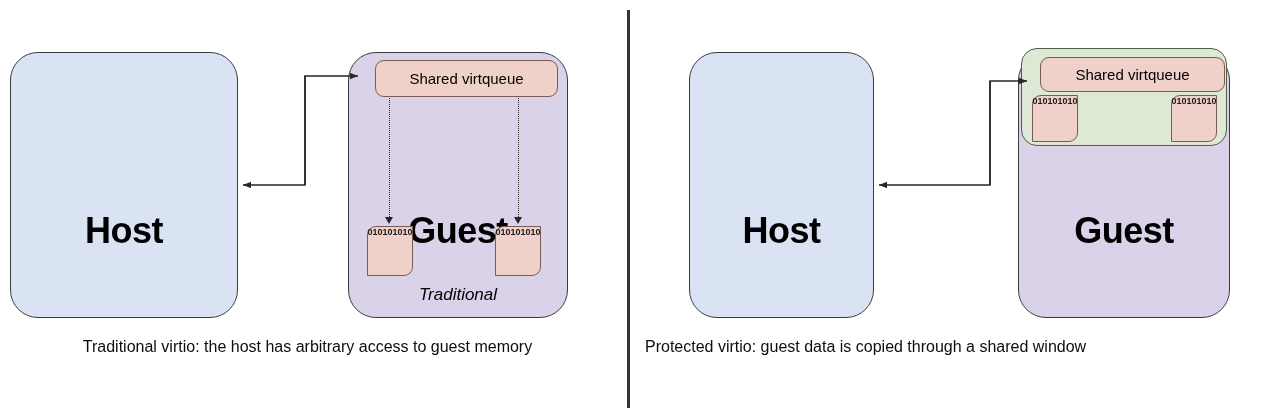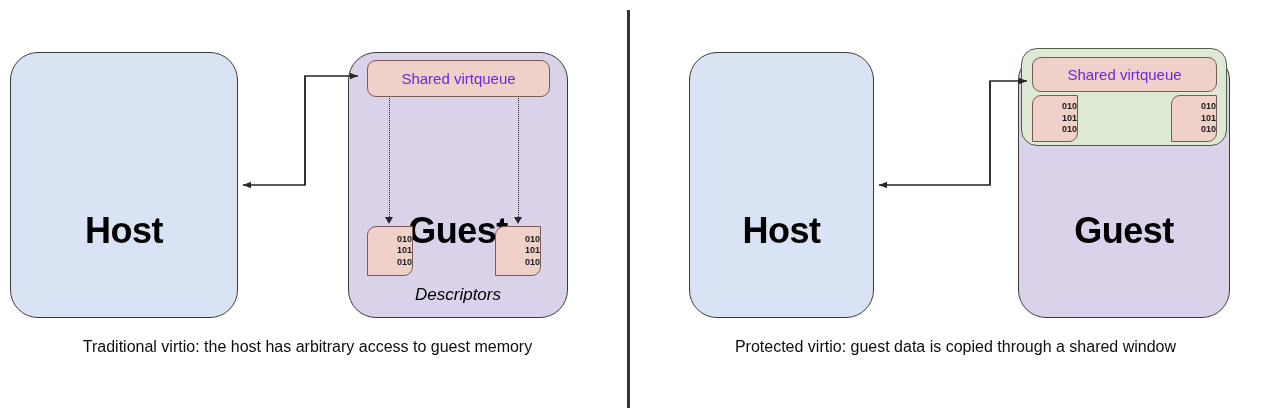--- a/index.html
+++ b/index.html
@@ -80,38 +80,39 @@
   .virtqueue {
     position: absolute;
     box-sizing: border-box;
     background: #f0d1c9;
     border: 1.6px solid #7a5a55;
     border-radius: 9px;
     display: flex;
     align-items: center;
     justify-content: center;
     font-size: 15px;
-    color: #6d28d9;
+    color: #000000;
     white-space: nowrap;
+    margin-left: 8px;
   }
   .l-vq { left: 367px; top: 60px; width: 183px; height: 37px; }
 
   
   .descriptor {
     position: absolute;
     box-sizing: border-box;
     background: #f0d1c9;
     border: 1.6px solid #7a5a55;
     border-top-left-radius: 9px;
     border-bottom-right-radius: 9px;
     border-top-right-radius: 0;
     border-bottom-left-radius: 0;
     display: flex;
-    flex-direction: column;
-    align-items: flex-end;
+    flex-direction: row;
+    align-items: flex-start;
     justify-content: center;
     line-height: 1.28;
     font-size: 9px;
     font-weight: bold;
     color: #1a1a1a;
   }
   .l-d1 { left: 367px; top: 226px; width: 46px; height: 50px; }
   .l-d2 { left: 495px; top: 226px; width: 46px; height: 50px; }
 
   .desc-caption {
@@ -169,21 +170,21 @@
   .caption {
     position: absolute;
     top: 338px;
     left: 0;
     width: 633px;
     text-align: center;
     font-size: 16px;
     color: #0d0d0d;
   }
   .caption-left  { text-align: center; padding-right: 18px; box-sizing: border-box; }
-  .caption-right { text-align: center; padding-left: 12px; box-sizing: border-box; }
+  .caption-right { text-align: left; padding-left: 12px; box-sizing: border-box; }
 </style>
 </head>
 <body>
 
 <div id="root">
 
   <div class="panel panel-left">
 
     <div class="bigbox host-box l-host">
       <div class="bigbox-label">Host</div>
@@ -204,21 +205,21 @@
       <span>010</span>
       <span>101</span>
       <span>010</span>
     </div>
     <div class="descriptor l-d2">
       <span>010</span>
       <span>101</span>
       <span>010</span>
     </div>
 
-    <div class="desc-caption l-desc-caption" style="left:348px; width:220px;">Descriptors</div>
+    <div class="desc-caption l-desc-caption" style="left:348px; width:220px;">Traditional</div>
 
     <svg class="arrow-svg" viewBox="0 0 633 408">
       <defs>
         <marker id="ahL-right" markerWidth="9" markerHeight="9" refX="8" refY="3.2" orient="auto" markerUnits="userSpaceOnUse">
           <path d="M0,0 L8,3.2 L0,6.4 z" fill="#262626"></path>
         </marker>
         <marker id="ahL-left" markerWidth="9" markerHeight="9" refX="8" refY="3.2" orient="auto" markerUnits="userSpaceOnUse">
           <path d="M0,0 L8,3.2 L0,6.4 z" fill="#262626"></path>
         </marker>
       </defs>

